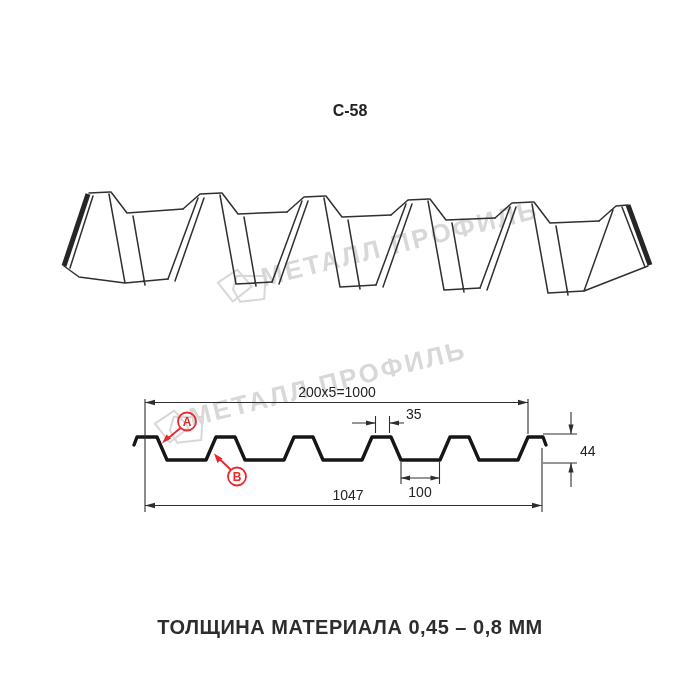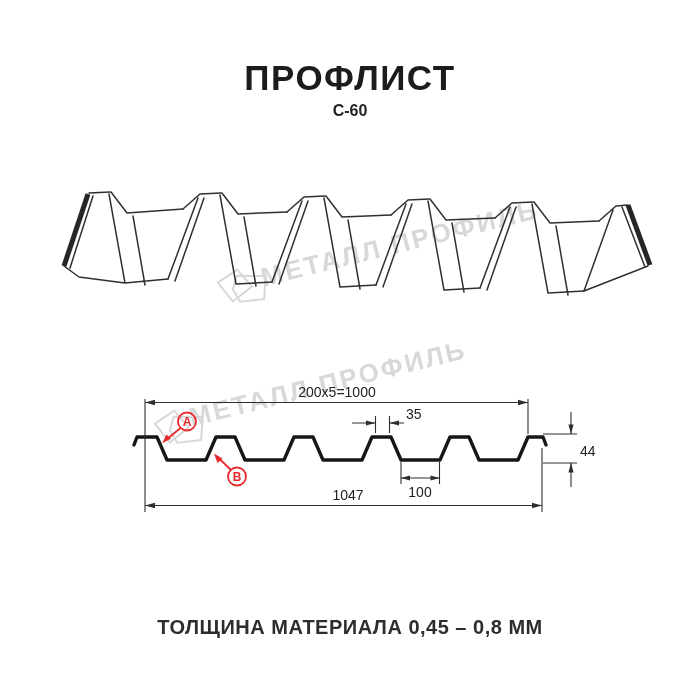--- a/index.html
+++ b/index.html
@@ -22,22 +22,21 @@
   .dim-arrow{fill:#2e2e2e;stroke:none;}
   .red{stroke:#e8282c;stroke-width:1.8;fill:none;}
   .red-arrow{fill:#e8282c;stroke:none;}
   .wm-logo{stroke:#d8d8d8;stroke-width:2;fill:none;stroke-linejoin:round;}
 </style>
 </head>
 <body>
 
 <div id="stage">
 
-  <div class="title">ПРОФЛИСТ</div>
-  <div class="subtitle">С-60</div>
+  <div class="subtitle">С-58</div>
 
   <svg width="700" height="700" viewBox="0 0 700 700">
 
     <g>
       <g transform="translate(246,288) rotate(-14)">
         <path class="wm-logo" d="M -26,-12 L -4,-20 L 6,0 L -16,10 Z"></path>
         <path class="wm-logo" d="M -6,-14 L 22,-7 L 15,15 L -9,12 L -13,-2 Z"></path>
       </g>
       <text class="wm-text" x="402" y="252" text-anchor="middle" transform="rotate(-14 402 252)">МЕТАЛЛ ПРОФИЛЬ</text>
     </g>

